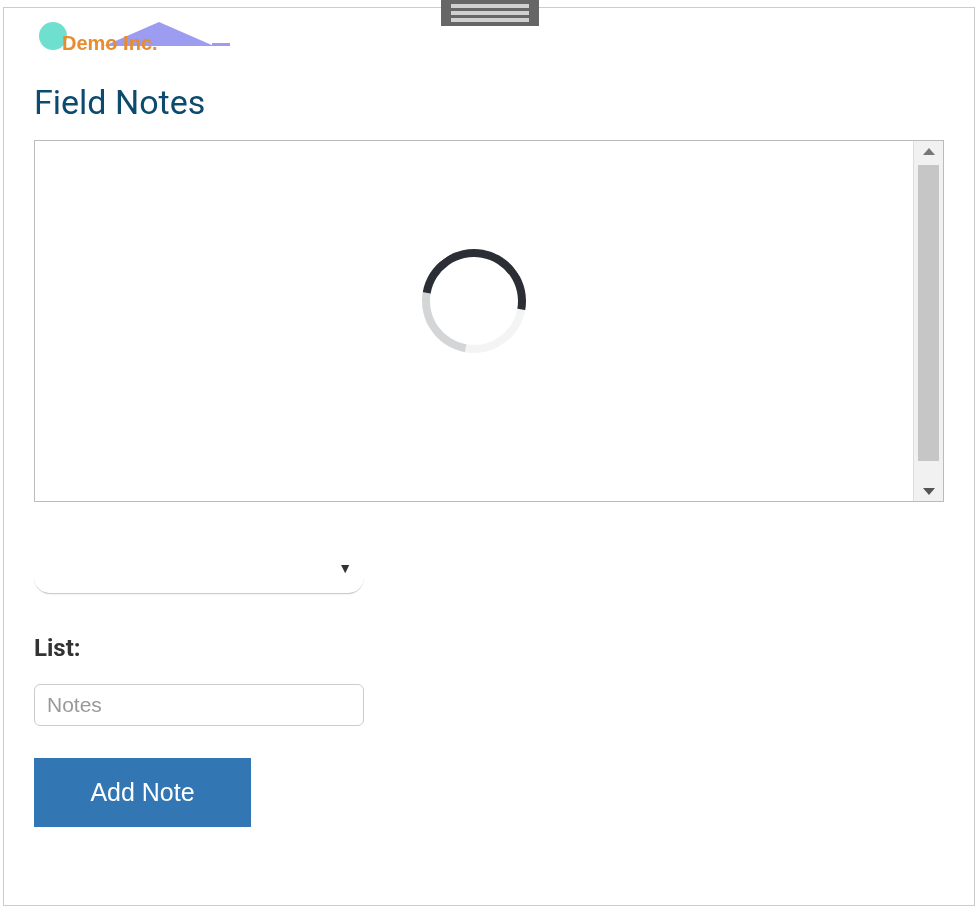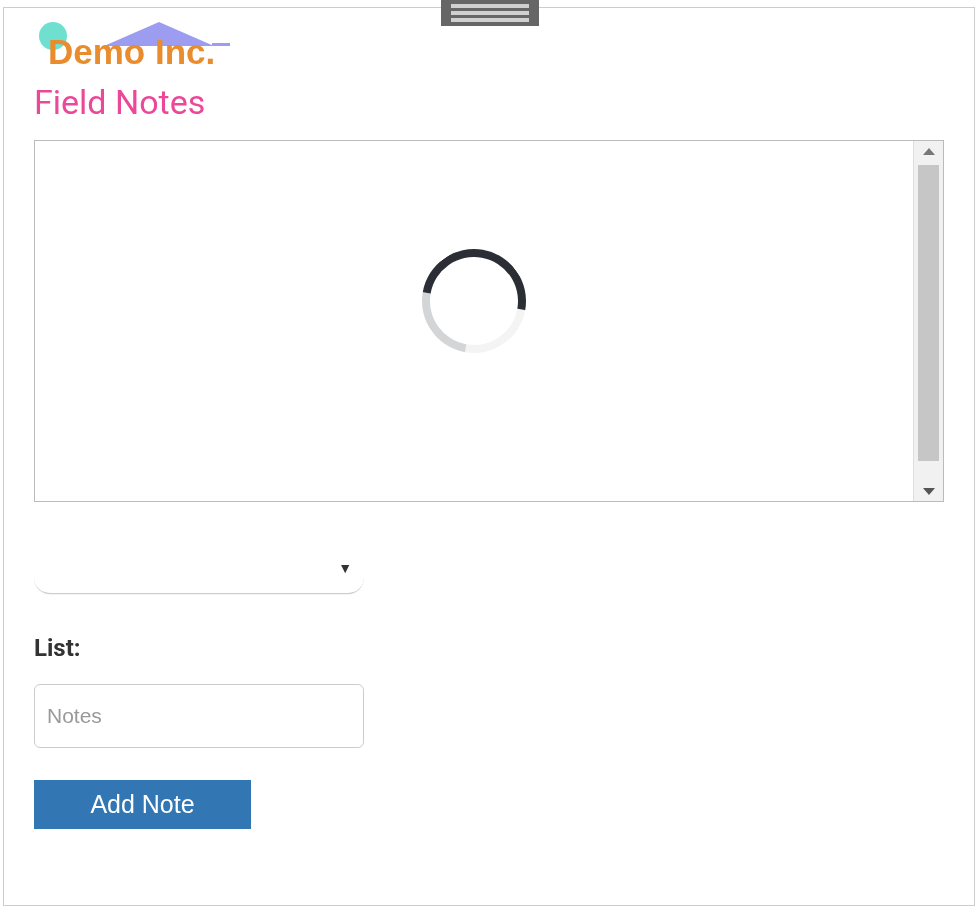--- a/index.html
+++ b/index.html
@@ -73,31 +73,31 @@
     .logo-line-right {
       position: absolute;
       left: 178px;
       top: 23px;
       width: 18px;
       height: 3px;
       background: #9c9cf0;
     }
     .logo-text {
       position: absolute;
-      left: 14px;
+      left: 28px;
       top: 12px;
-      font-size: 35px;
+      font-size: 20px;
       font-weight: bold;
       color: #e88c2e;
       font-family: "Arial", sans-serif;
     }
     .page-title {
       font-size: 34px;
       font-weight: 400;
-      color: #ec4899;
+      color: #0c4a6e;
       margin-bottom: 18px;
     }
     .notes-container {
       display: flex;
       border: 1px solid #bbb;
       height: 362px;
       margin-bottom: 36px;
     }
     .notes-content {
       flex: 1;
@@ -184,34 +184,34 @@
     .select-caret {
       position: absolute;
       right: 12px;
       top: 22px;
       font-size: 14px;
       color: #333;
       pointer-events: none;
     }
     .notes-input {
       width: 330px;
-      height: 64px;
+      height: 42px;
       border: 1px solid #ccc;
       border-radius: 6px;
       padding: 0 12px;
       font-size: 21px;
       color: #333;
       margin-bottom: 32px;
     }
     .notes-input::placeholder {
       color: #999;
     }
     .add-note-btn {
       width: 217px;
-      height: 49px;
+      height: 69px;
       background: #3277b3;
       color: #fff;
       border: none;
       font-size: 25px;
       font-weight: 400;
       cursor: pointer;
     }
   </style>
 </head>
 <body>

